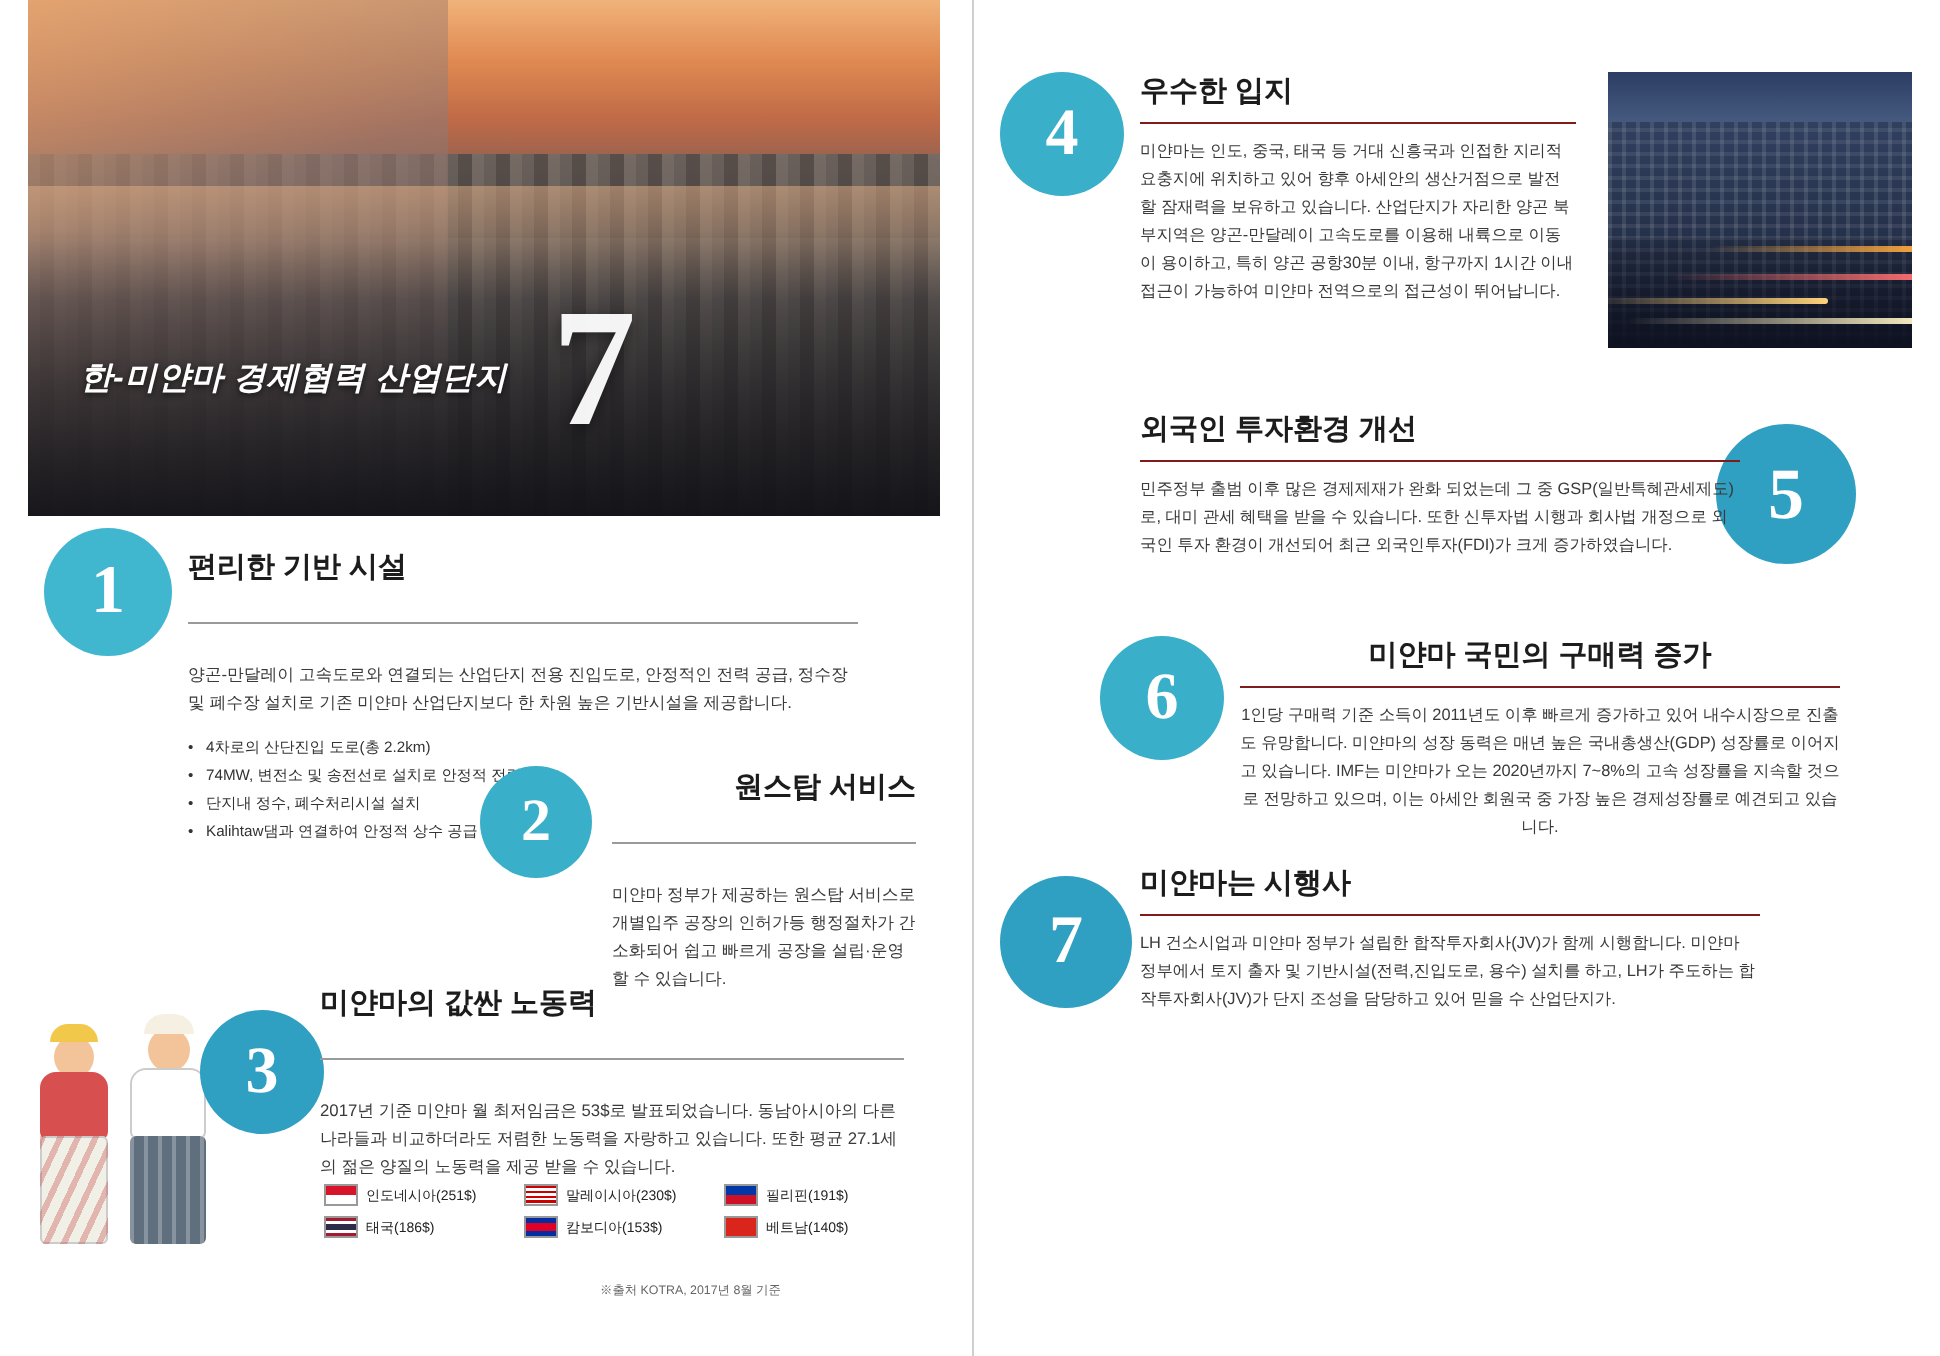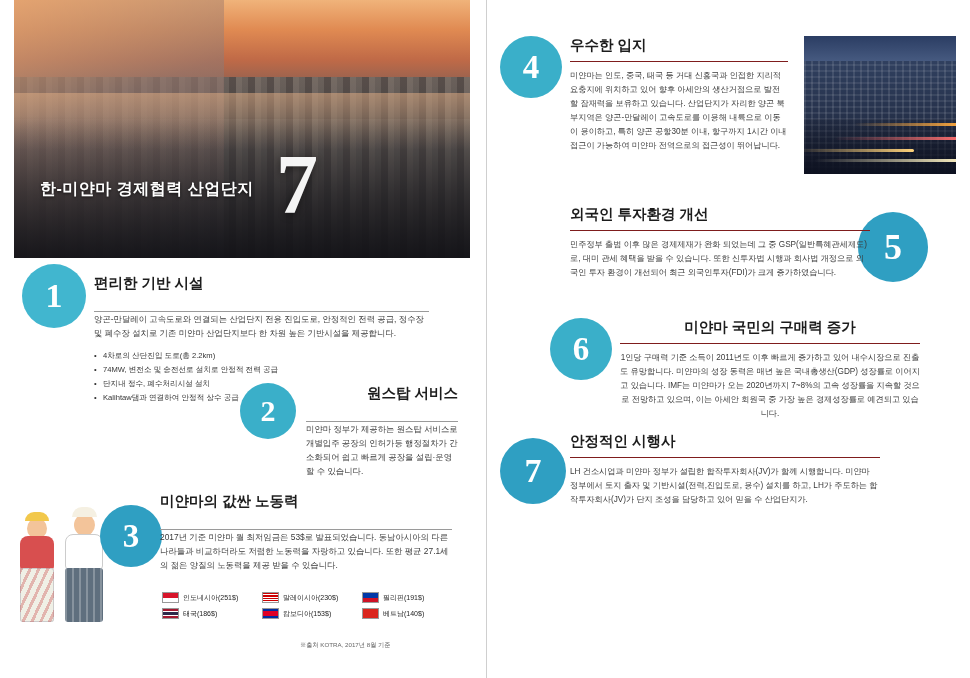--- a/index.html
+++ b/index.html
@@ -40,21 +40,21 @@
     opacity:.95;
   }
   .hero .hazemid {
     position:absolute; left:0; top:36%; width:100%; height:22%;
     background: linear-gradient(180deg, rgba(220,170,130,.55), rgba(120,100,95,0));
   }
   .hero .shade {
     position:absolute; left:0; bottom:0; width:100%; height:55%;
     background: linear-gradient(180deg, rgba(20,20,25,0) 0%, rgba(20,20,25,.55) 55%, rgba(15,15,20,.88) 100%);
   }
-  .hero-title-wrap { position:absolute; left:26px; bottom:52px; }
+  .hero-title-wrap { position:absolute; left:26px; bottom:52px;font-style:italic; }
   .hero-sub {
     color:#ffffff; font-size:16px; font-weight:bold; letter-spacing:.5px;
     text-shadow:0 1px 3px rgba(0,0,0,.7); margin-bottom:6px;
   }
   .hero-main {
     color:#ffffff; font-size:34px; font-weight:bold; letter-spacing:1px;
     text-shadow:0 2px 5px rgba(0,0,0,.75); line-height:1.05;
   }
   .hero-seven {
     position:absolute; left:262px; bottom:38px;
@@ -70,21 +70,21 @@
     display:flex; align-items:center; justify-content:center;
     color:#ffffff; font-family:"Liberation Serif", serif; font-weight:bold;
   }
 
   
   .block-title {
     font-size:14.5px; font-weight:bold; color:#1c1c1c;
     padding-bottom:18px; border-bottom:1px solid #9a9a9a;
   }
   .block-body {
-    font-size:8.4px; line-height:1.65; color:#3a3a3a; margin-top:1px;
+    font-size:8.4px; line-height:1.65; color:#3a3a3a; margin-top:19px;
   }
   .bullets { margin-top:8px; }
   .bullets li {
     list-style:none; position:relative; font-size:7.6px; line-height:1.85; color:#333;
     padding-left:9px;
   }
   .bullets li:before {
     content:"•"; position:absolute; left:0; top:0; color:#333;
   }
   .bullets ul { margin:0; padding:0; }
@@ -279,18 +279,18 @@
     </div>
 
     <div class="circle c6">6</div>
     <div class="sec6">
       <div class="r-title">미얀마 국민의 구매력 증가</div>
       <div class="r-body">1인당 구매력 기준 소득이 2011년도 이후 빠르게 증가하고 있어 내수시장으로 진출도 유망합니다. 미얀마의 성장 동력은 매년 높은 국내총생산(GDP) 성장률로 이어지고 있습니다. IMF는 미얀마가 오는 2020년까지 7~8%의 고속 성장률을 지속할 것으로 전망하고 있으며, 이는 아세안 회원국 중 가장 높은 경제성장률로 예견되고 있습니다.</div>
     </div>
 
     <div class="circle c7">7</div>
     <div class="sec7">
-      <div class="r-title">안정적인 시행사</div>
+      <div class="r-title">미얀마는 시행사</div>
       <div class="r-body">LH 건소시업과 미얀마 정부가 설립한 합작투자회사(JV)가 함께 시행합니다. 미얀마 정부에서 토지 출자 및 기반시설(전력,진입도로, 용수) 설치를 하고, LH가 주도하는 합작투자회사(JV)가 단지 조성을 담당하고 있어 믿을 수 산업단지가.</div>
     </div>
 
   </div>
 </div>
 
 </body></html>

